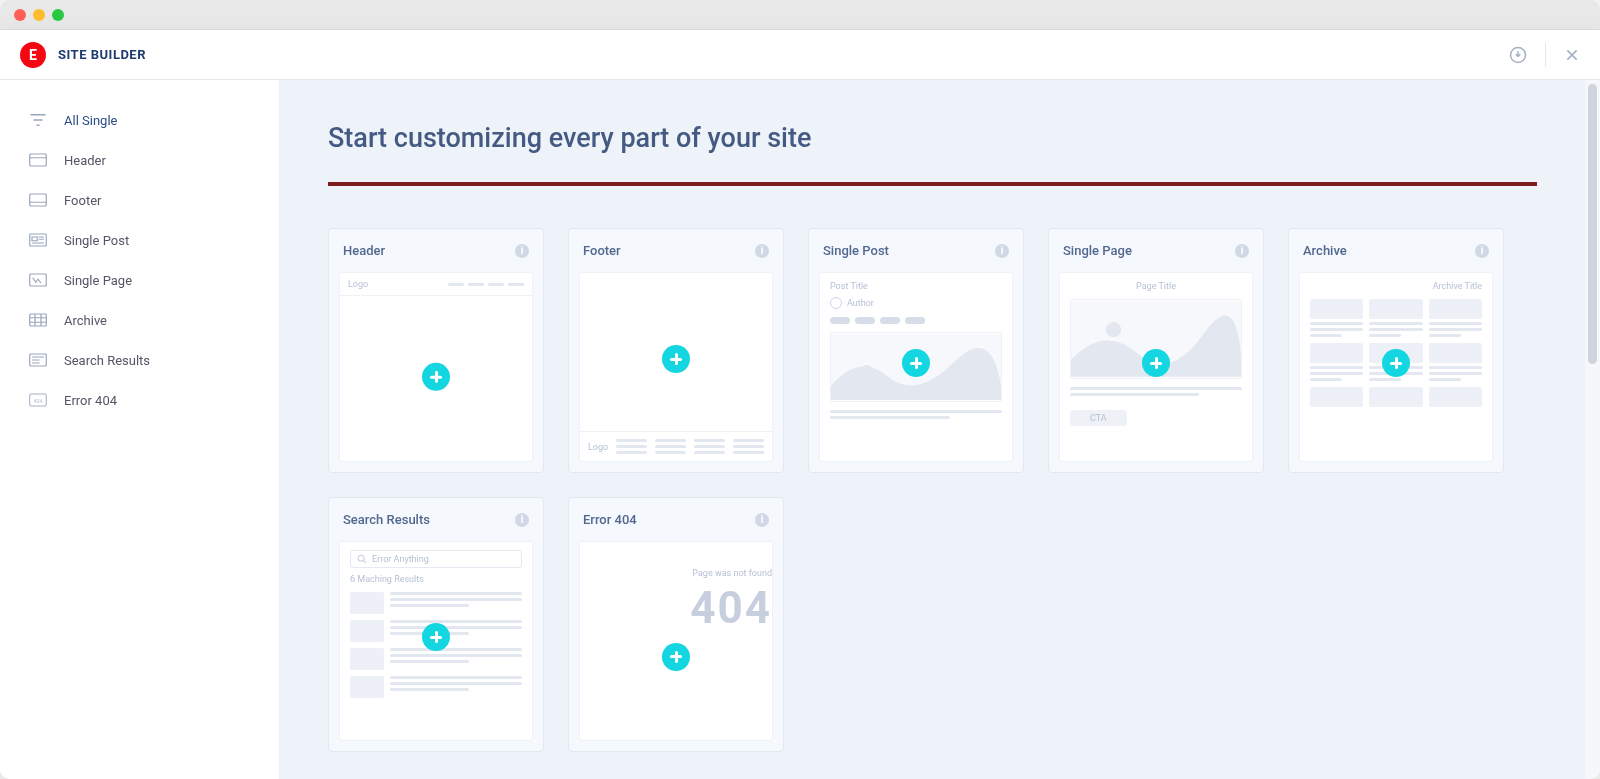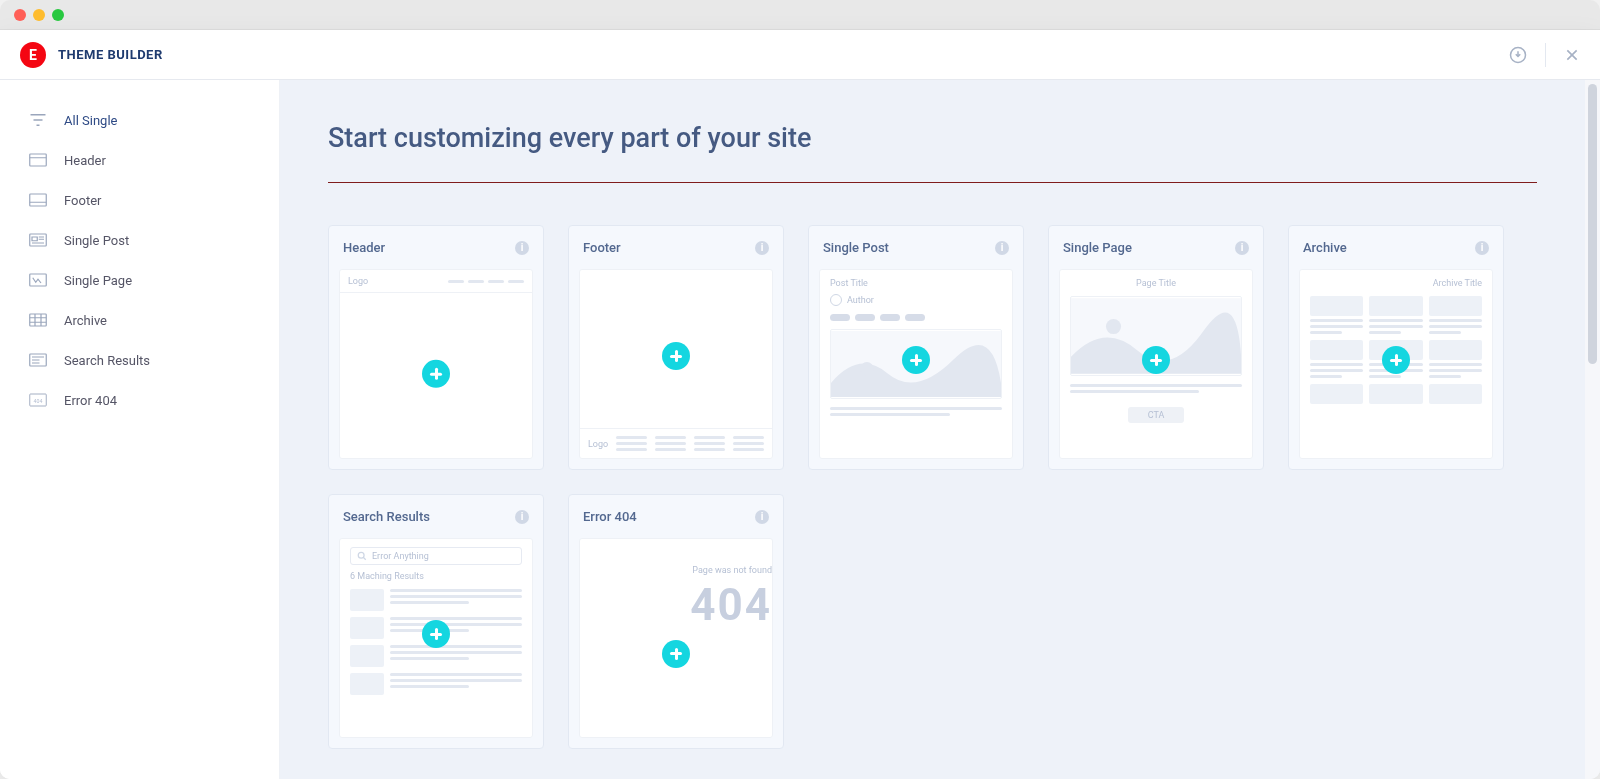--- a/index.html
+++ b/index.html
@@ -107,21 +107,21 @@
   .main-scrollbar-thumb {
     position:absolute; top:4px; left:3px; right:3px; height:280px;
     background:#cfd4dd; border-radius:5px;
   }
 
   .page-title {
     color:#455a82;
     font-size:27px;
     font-weight:500;
     padding-bottom: 28px;
-    border-bottom:1px solid #7f1d1d;
+    border-bottom:4px solid #7f1d1d;
     margin-bottom: 42px;
   }
 
   .grid {
     display:grid;
     grid-template-columns: repeat(5, 216px);
     gap: 24px;
   }
 
   .card {
@@ -189,21 +189,21 @@
 <div class="browser-chrome">
   <div class="traffic-light tl-red"></div>
   <div class="traffic-light tl-yellow"></div>
   <div class="traffic-light tl-green"></div>
 </div>
 
 <div class="app">
 
   <div class="top-bar">
     <div class="brand-icon">E</div>
-    <div class="brand-title">THEME BUILDER</div>
+    <div class="brand-title">SITE BUILDER</div>
     <div class="top-right">
       <div class="icon-btn">
         <svg width="18" height="18" viewBox="0 0 24 24" fill="none" stroke="#a7b2c5" stroke-width="2">
           <circle cx="12" cy="12" r="10"></circle>
             <path d="M12 7v7M9 11l3 3 3-3"></path>
         </svg>
       </div>
       <div class="divider-v"></div>
       <div class="icon-btn">
         <svg width="16" height="16" viewBox="0 0 24 24" fill="none" stroke="#a7b2c5" stroke-width="2.5">
@@ -395,21 +395,21 @@
                   <svg viewBox="0 0 180 80" width="100%" height="100%">
                     <rect width="180" height="80" fill="#f6f8fc"></rect>
                     <path d="M0 62 Q35 25 70 55 T140 35 T180 60 V80 H0 Z" fill="#e2e7f0"></path>
                     <circle cx="45" cy="30" r="8" fill="#e2e7f0"></circle>
                   </svg>
                 </div>
                 <div class="lines" style="margin-top:8px;">
                     <div class="l"></div>
                     <div class="l" style="width:75%;"></div>
                   </div>
-                <div style="margin-top:10px;text-align:center;">
+                <div style="margin-top:10px;">
                   <span class="wf-label" style="display:inline-block;background:#eef1f6;border-radius:3px;padding:3px 20px;">CTA</span>
                 </div>
               </div>
               <div class="add-btn" style="left:50%; top:48%; transform:translate(-50%,-50%);"></div>
             </div>
           </div>
 
           <div class="card">
             <div class="card-head">
               <span>Archive</span>

